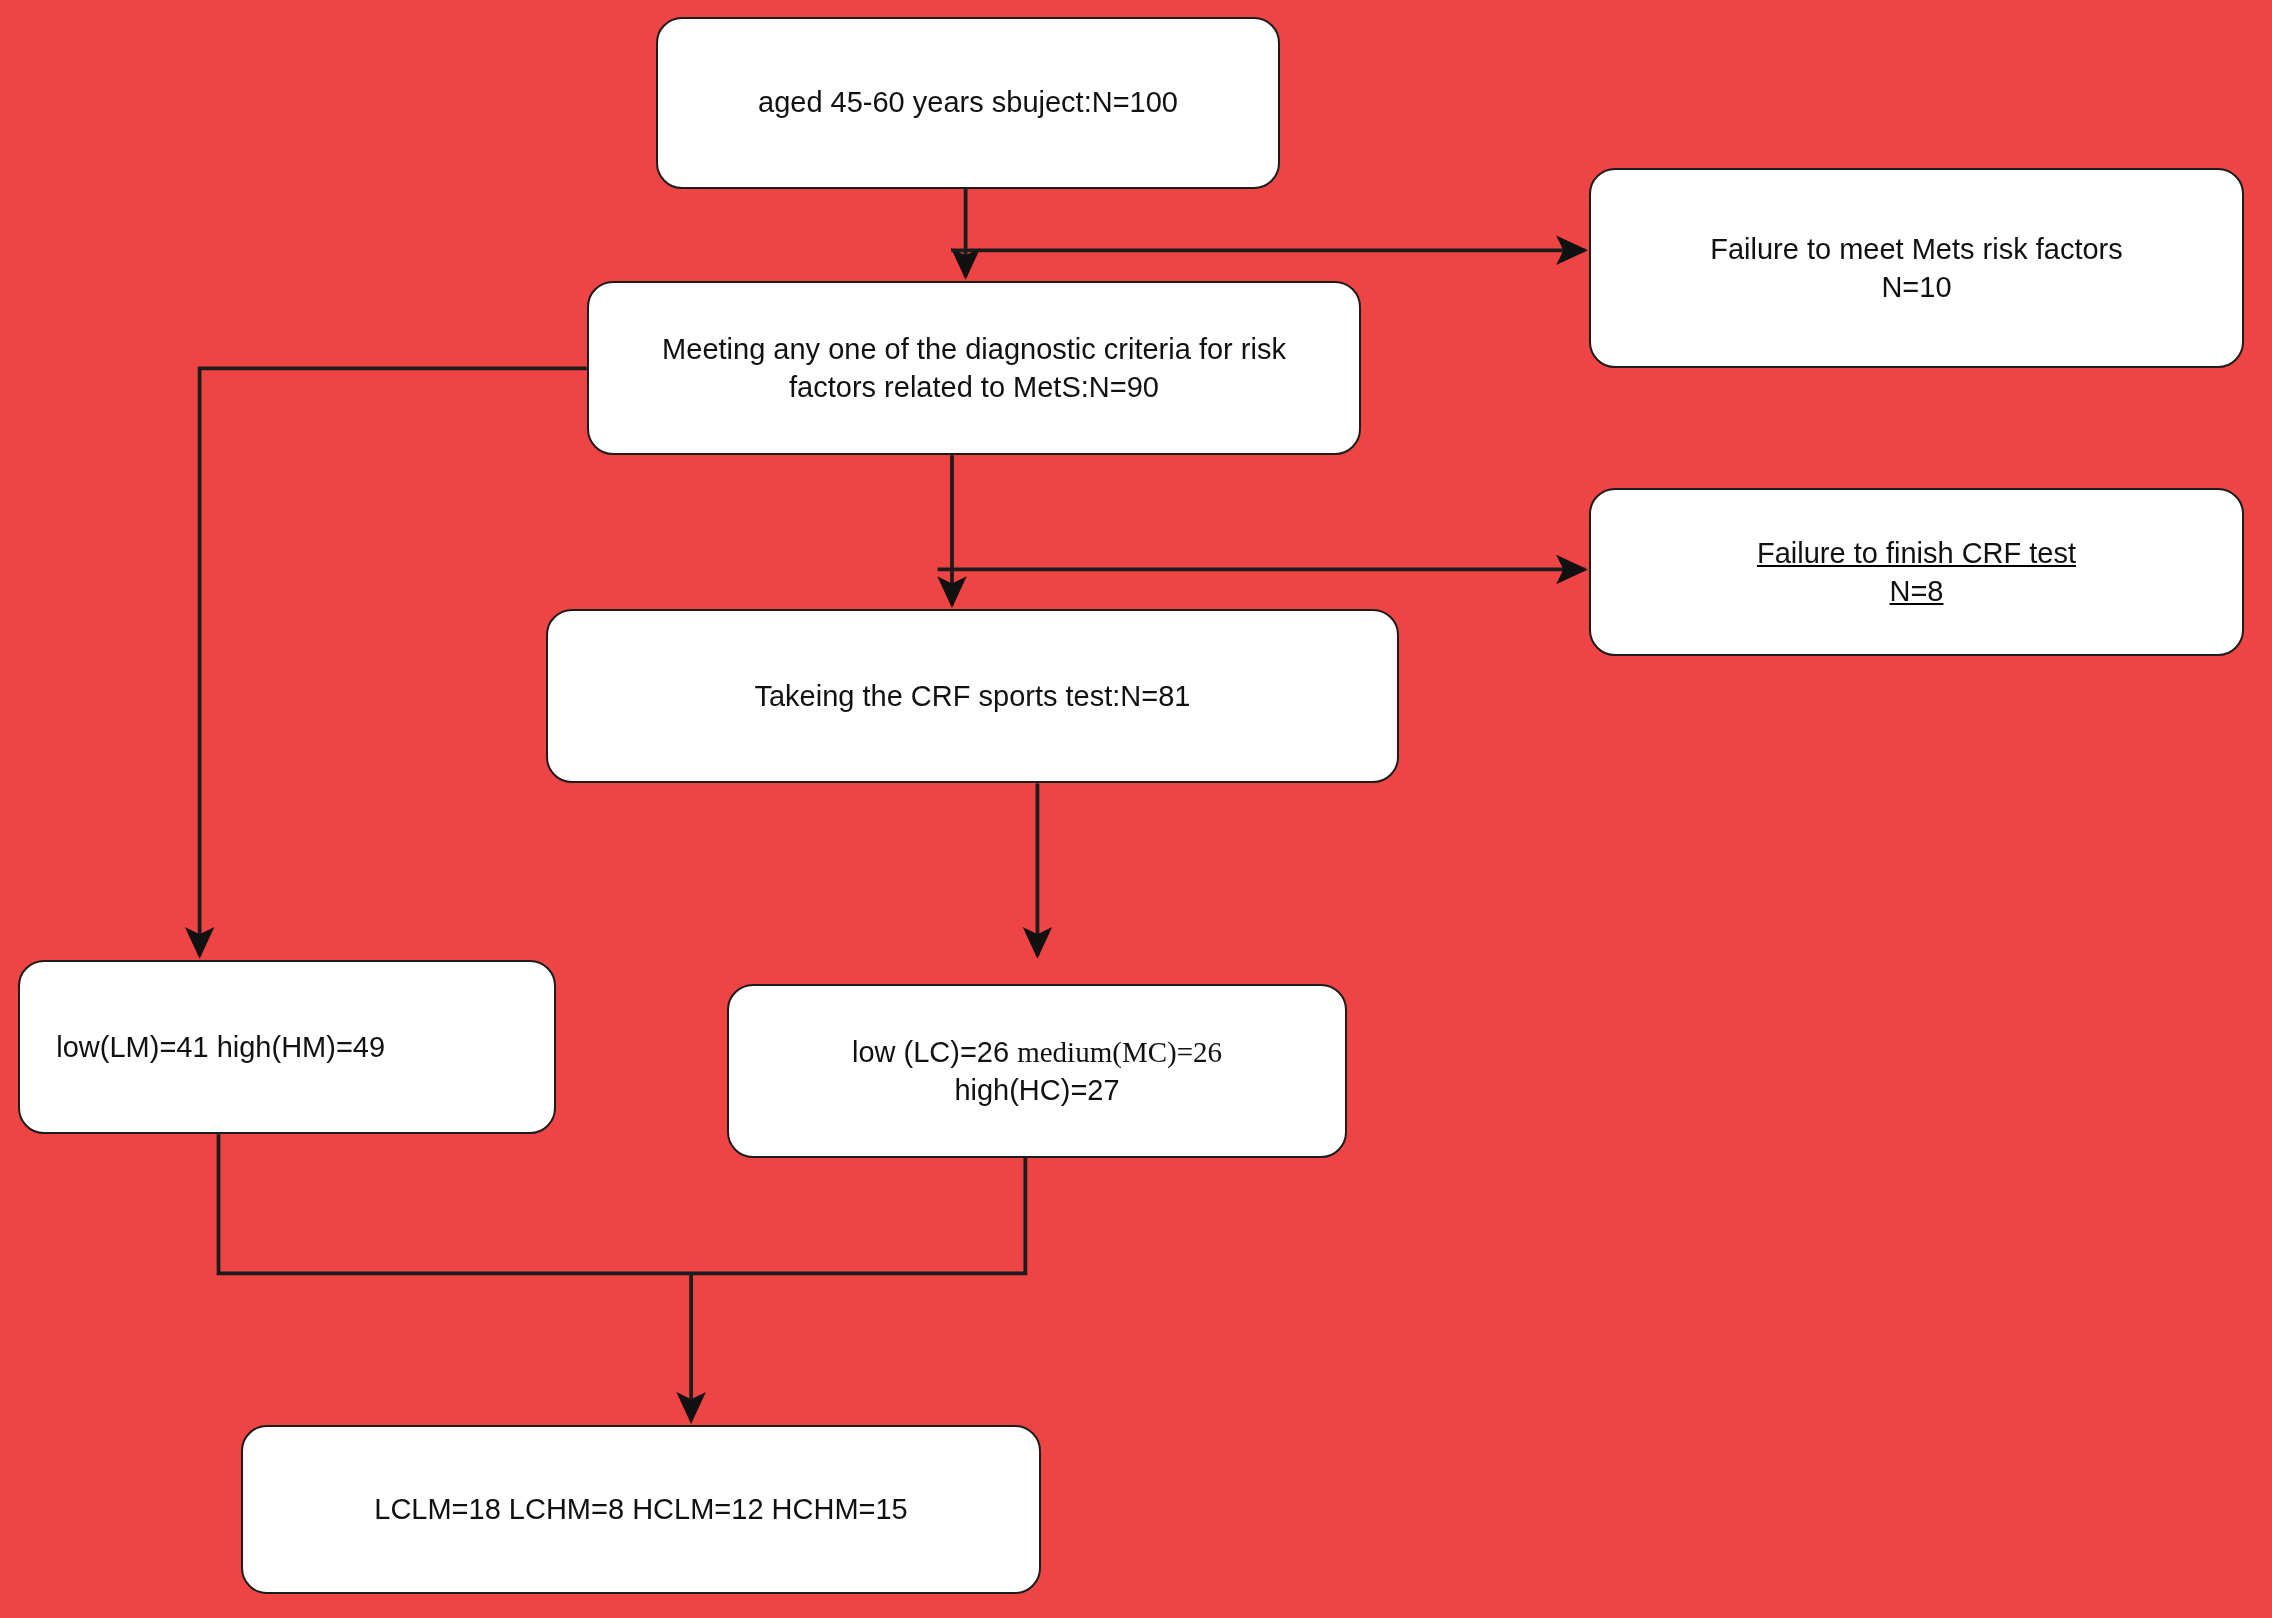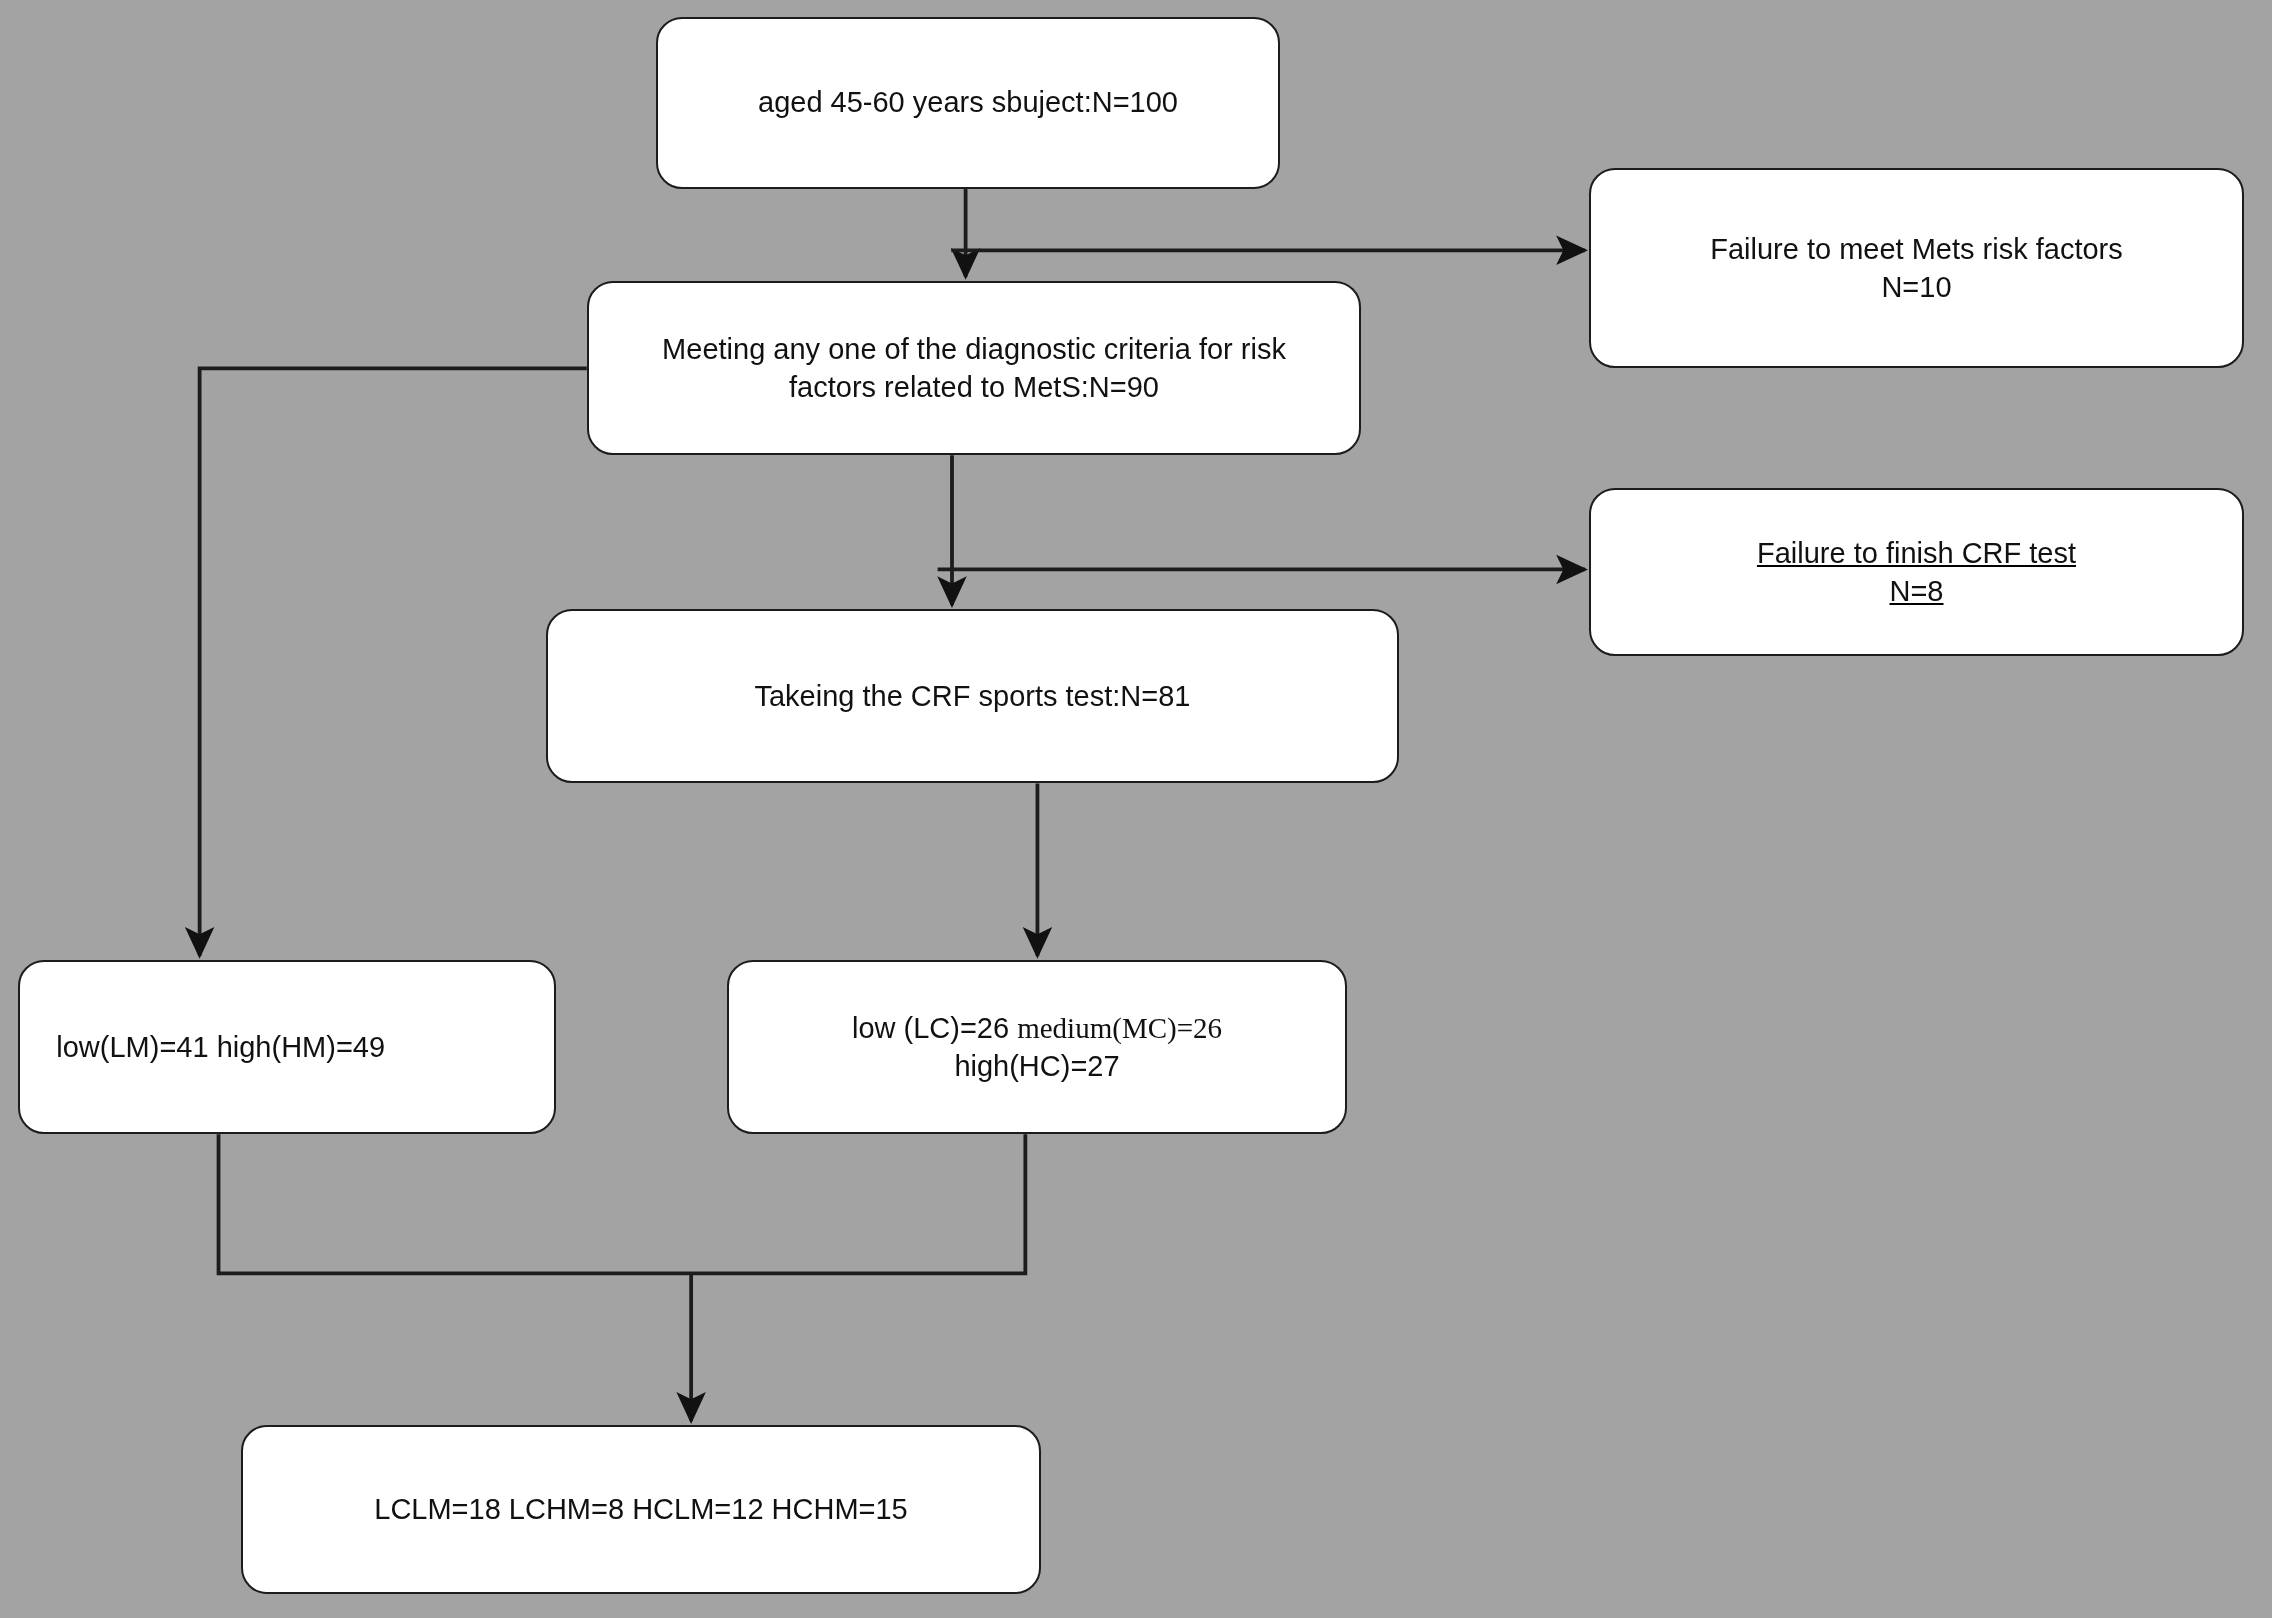--- a/index.html
+++ b/index.html
@@ -7,21 +7,21 @@
     padding: 0;
     background: #ffffff;
   }
   body {
     font-family: "Liberation Sans", sans-serif;
   }
   #flowchart-canvas {
     position: relative;
     width: 2273px;
     height: 1619px;
-    background: #a3a3a3;
+    background: #ef4444;
     overflow: hidden;
   }
   #flow-svg {
     position: absolute;
     top: 0;
     left: 0;
     width: 2273px;
     height: 1619px;
     display: block;
   }
@@ -107,21 +107,21 @@
   </div>
 
   <div class="node-box" style="left:546px; top:609px; width:853px; height:174px;">
     <div class="node-text">Takeing the CRF sports test:N=81</div>
   </div>
 
   <div class="node-box" style="left:18px; top:960px; width:538px; height:174px;">
     <div class="node-text align-left">low(LM)=41   high(HM)=49</div>
   </div>
 
-  <div class="node-box" style="left:727px; top:960px; width:620px; height:174px;">
+  <div class="node-box" style="left:727px; top:984px; width:620px; height:174px;">
     <div class="node-text align-center-tight"><span>low (LC)=26  </span><span class="serif-seg">medium(MC)=26</span><span>
 high(HC)=27</span></div>
   </div>
 
   <div class="node-box" style="left:241px; top:1425px; width:800px; height:169px;">
     <div class="node-text">LCLM=18  LCHM=8 HCLM=12 HCHM=15</div>
   </div>
 
 </div>
 

